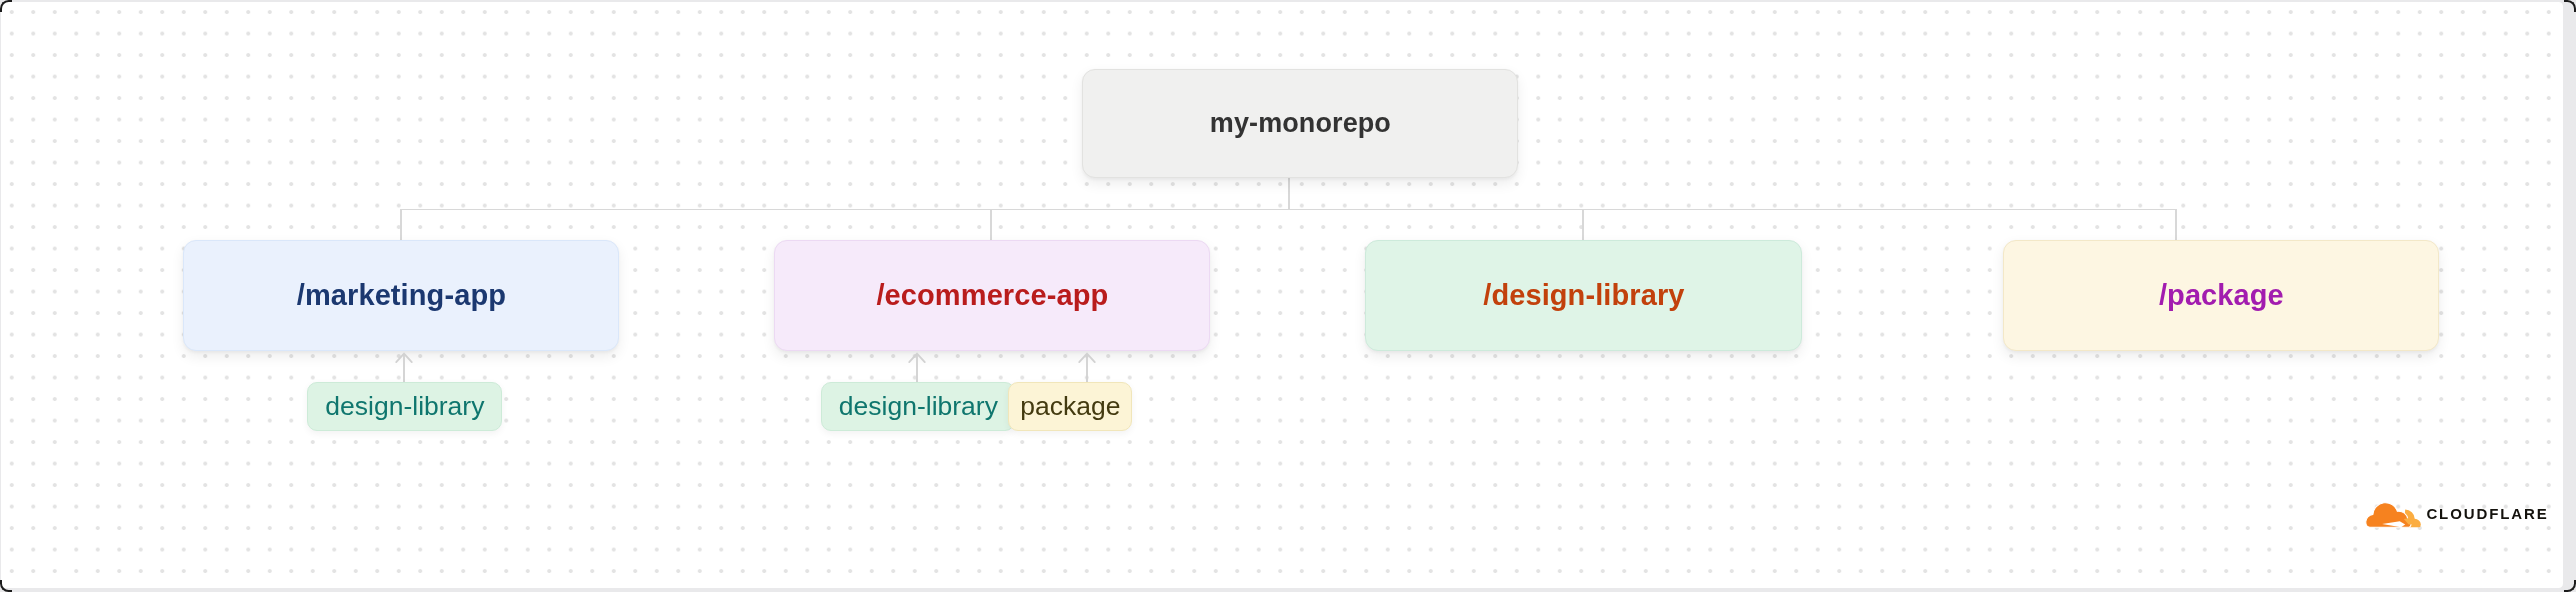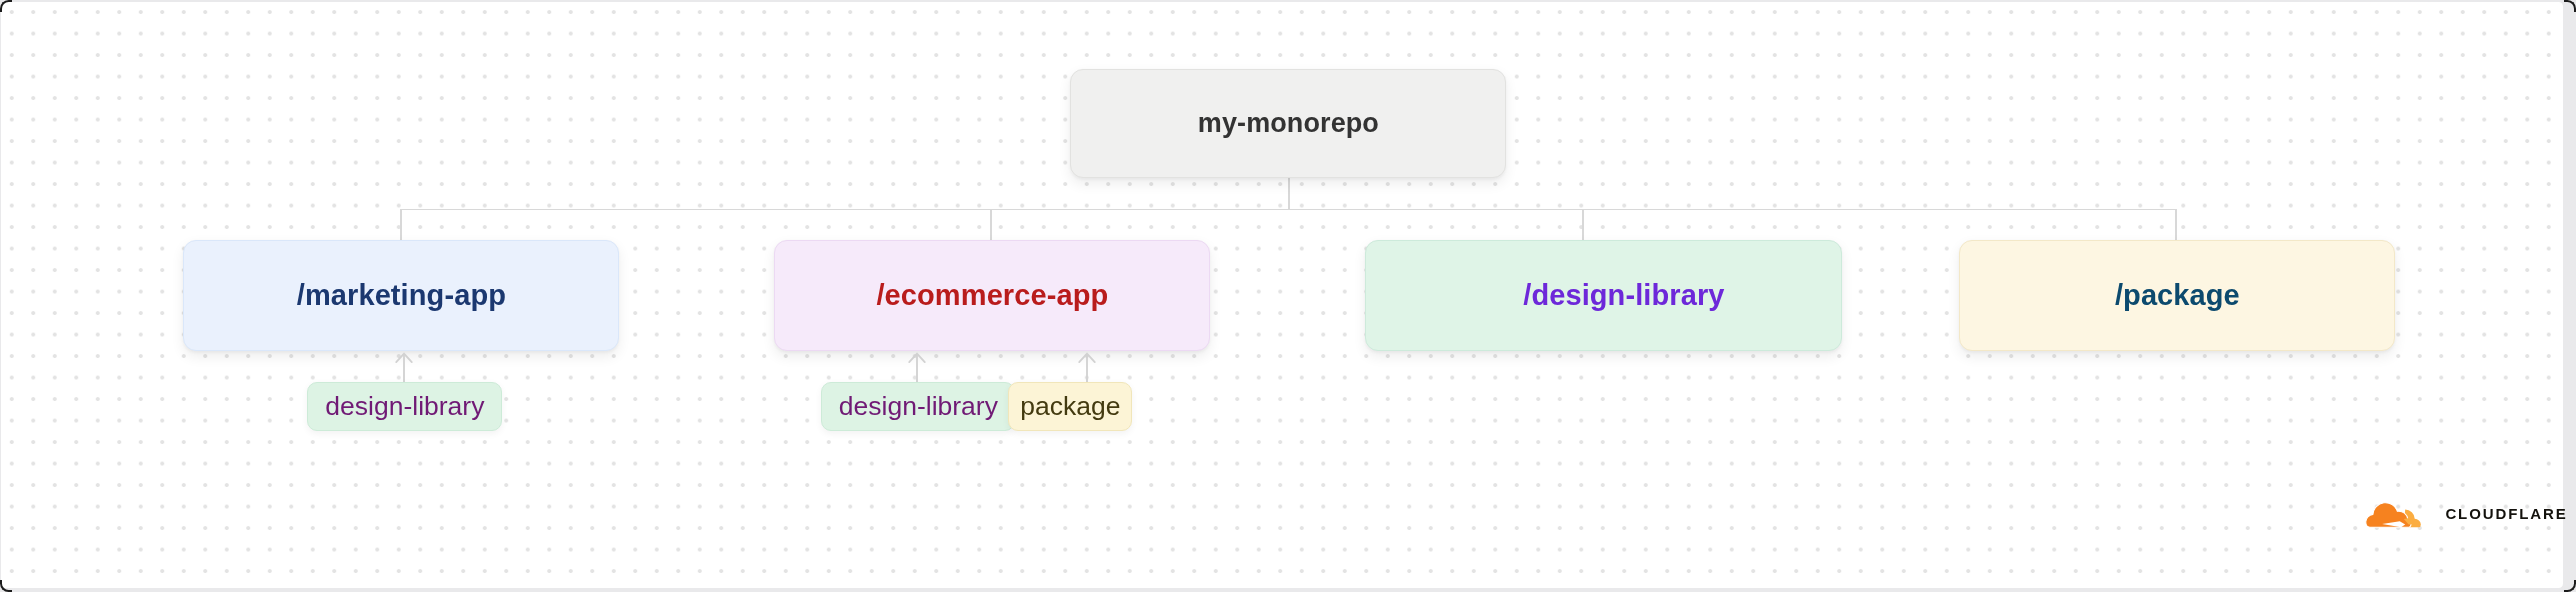--- a/index.html
+++ b/index.html
@@ -30,54 +30,54 @@
   .node {
     position: absolute;
     display: flex; align-items: center; justify-content: center;
     border-radius: 13px;
     box-shadow: 0 5.7px 13px rgba(0,0,0,0.07), 0 1.4px 2.9px rgba(0,0,0,0.04);
     font-weight: 700;
     font-size: 29px;
     letter-spacing: 0.1px;
     white-space: nowrap;
   }
-  .node-root       { background: #f0f0ef; border: 0.7px solid #e2e2e0; color: #333333; font-size: 27px; }
+  .node-root       { background: #f0f0ef; border: 0.7px solid #e2e2e0; color: #333333; font-size: 27px; margin-left: 12px; }
   .node-marketing  { background: #eaf1fd; border: 0.7px solid #dae7fa; color: #1b3870; }
   .node-ecommerce  { background: #f6eafa; border: 0.7px solid #ecd9f3; color: #b91c1c; }
-  .node-design     { background: #dff4e7; border: 0.7px solid #cdeadb; color: #6d28d9; padding-left: 40px; }
-  .node-package    { background: #fdf6e2; border: 0.7px solid #f3e8c8; color: #0c4a6e; }
+  .node-design     { background: #dff4e7; border: 0.7px solid #cdeadb; color: #c2410c; }
+  .node-package    { background: #fdf6e2; border: 0.7px solid #f3e8c8; color: #a21caf; margin-left: 44px; }
 
   .tag {
     position: absolute;
     top: 380px; height: 47px;
     display: flex; align-items: center; justify-content: center;
     border-radius: 10px;
     font-size: 26.5px;
     font-weight: 400;
     white-space: nowrap;
     box-shadow: 0 2.9px 7.2px rgba(0,0,0,0.05);
   }
-  .tag-green  { background: #ddf3e4; border: 0.7px solid #cdebd8; color: #701a75; }
+  .tag-green  { background: #ddf3e4; border: 0.7px solid #cdebd8; color: #0f766e; }
   .tag-yellow { background: #fcf4d6; border: 0.7px solid #f1e6ba; color: #433a10; }
 
   .vline, .hline { position: absolute; background: #d8d8d8; }
   .vline { width: 1.4px; }
   .hline { height: 1.4px; }
 
   .arrow { position: absolute; width: 20px; height: 34px; }
 
   .brand {
     position: absolute;
     left: 2363px; top: 494px;
     display: flex; align-items: center;
     height: 34px;
   }
   .brand-cloud { width: 62px; height: 34px; }
   .brand-word {
-    margin-left: 19px;
+    margin-left: 0;
     font-size: 15px;
     font-weight: 800;
     letter-spacing: 1.9px;
     color: #14120d;
   }
 </style>
 </head>
 <body>
 
 <div class="frame">

